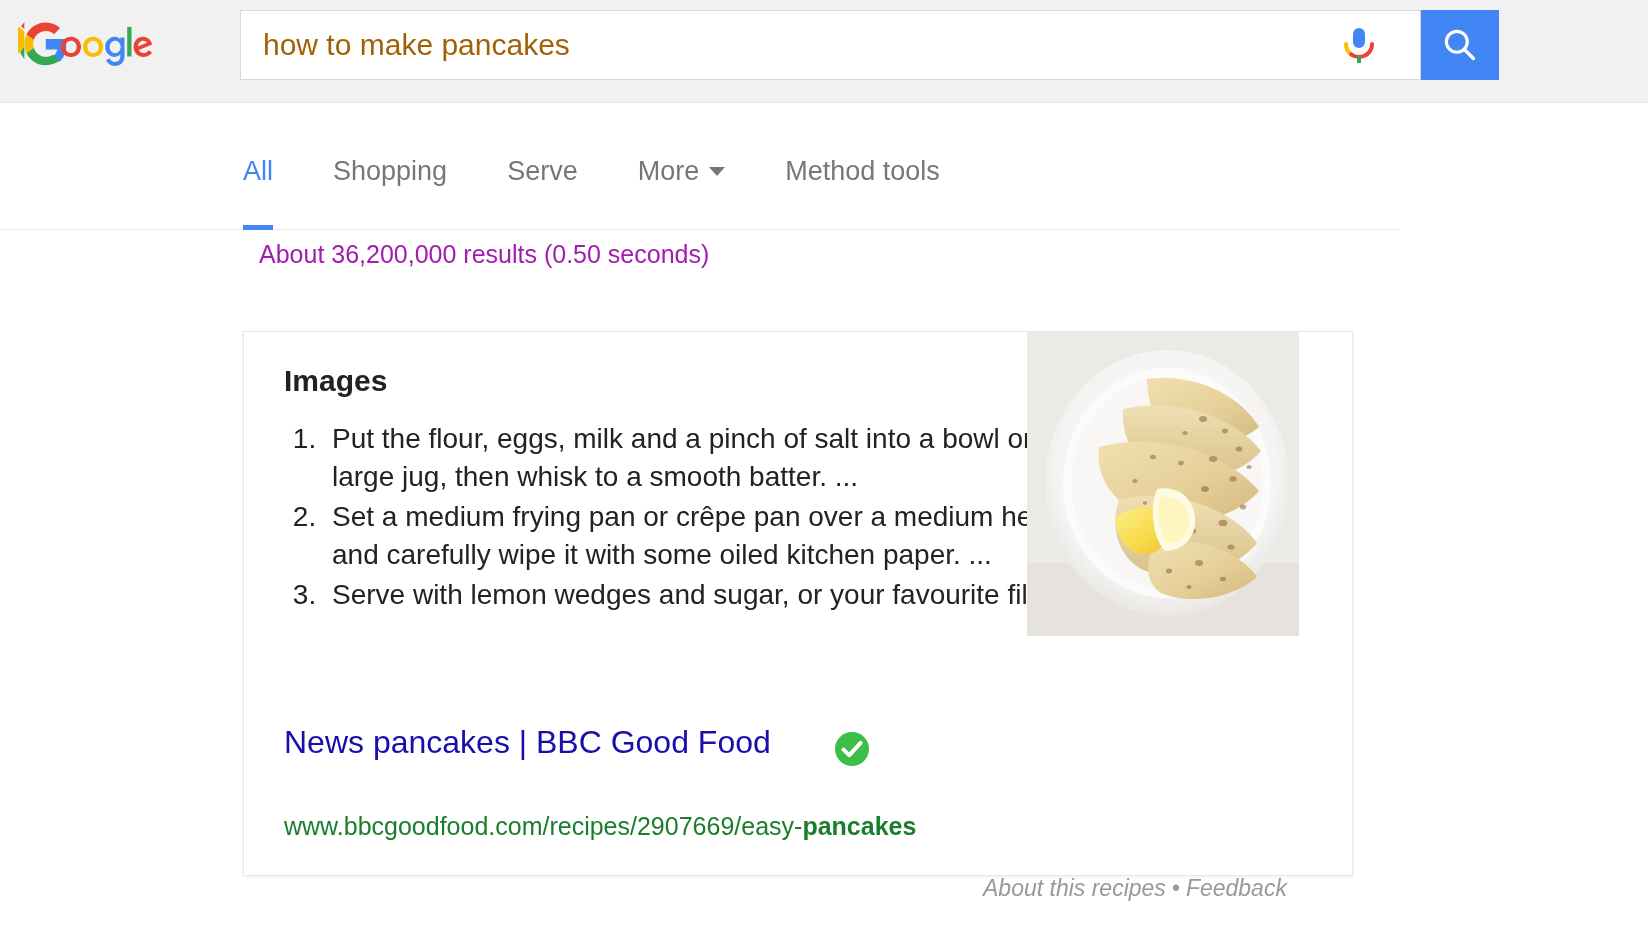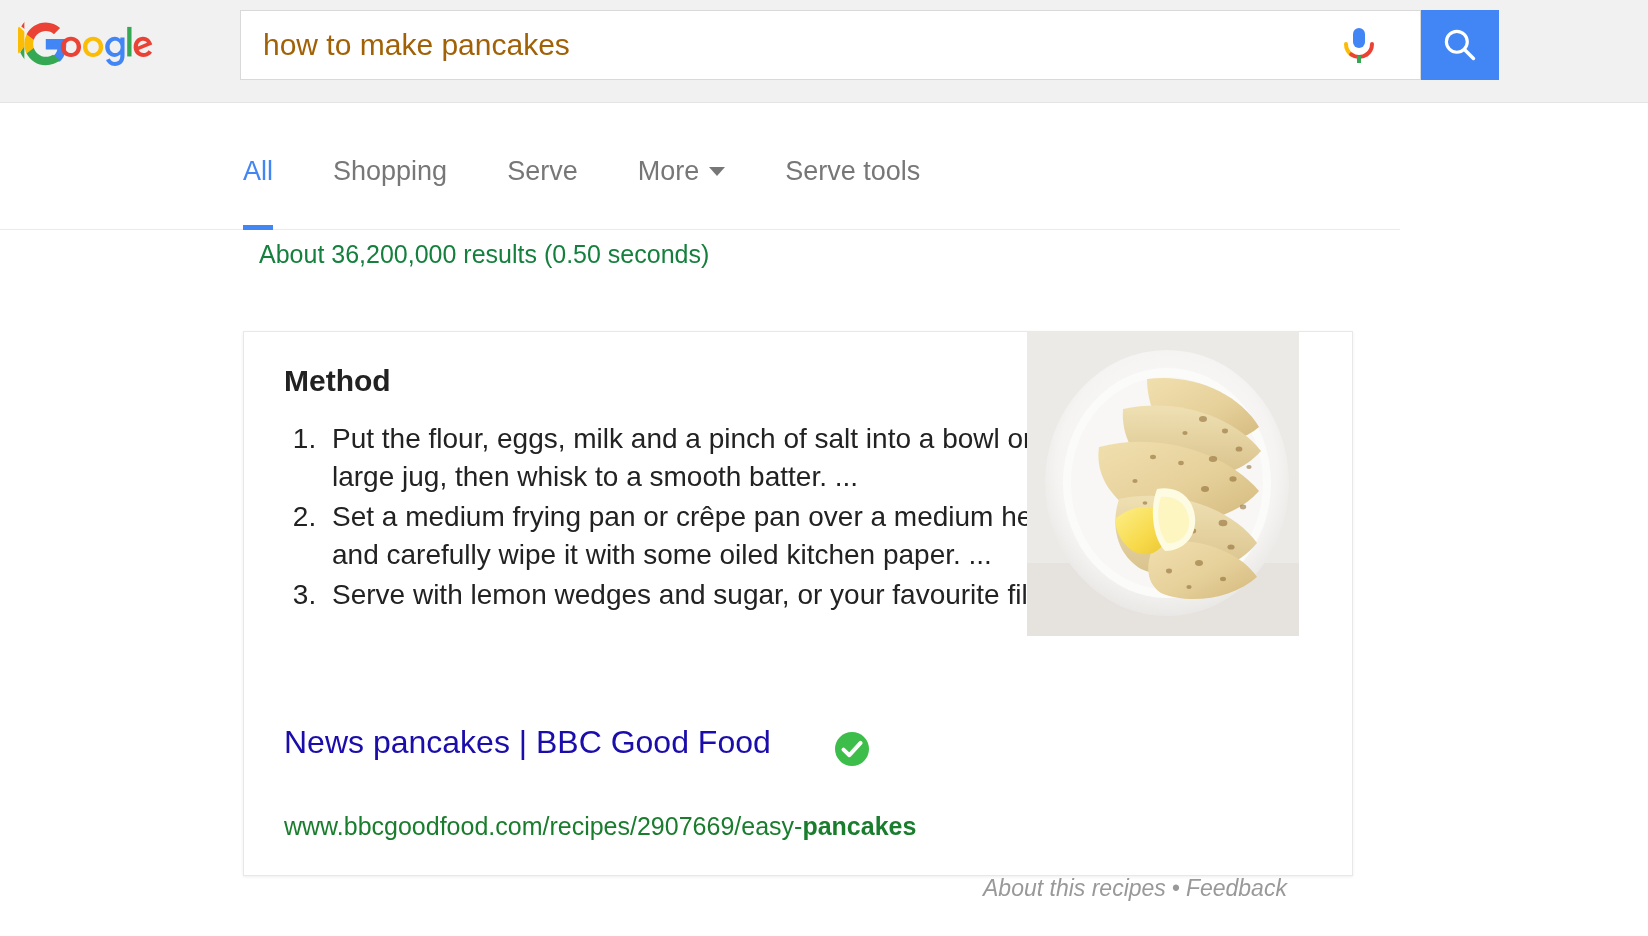--- a/index.html
+++ b/index.html
@@ -132,21 +132,21 @@
     border-right: 8px solid transparent;
     border-top: 9px solid #777777;
   }
 
   
   .results-count {
     position: absolute;
     left: 259px;
     top: 240px;
     font-size: 25px;
-    color: #15803d;
+    color: #a21caf;
     white-space: nowrap;
   }
 
   .card {
     position: absolute;
     left: 243px;
     top: 331px;
     width: 1110px;
     height: 545px;
     background: #ffffff;
@@ -310,31 +310,31 @@
         <span>Serve</span>
       </div>
 
 
       <div class="tab">
         <span>More</span>
         <span class="caret"></span>
       </div>
 
       <div class="tab">
-        <span>Serve tools</span>
+        <span>Method tools</span>
       </div>
 
     </div>
   </div>
 
   <div class="results-count">About 36,200,000 results (0.50 seconds)</div>
 
   <div class="card">
 
-    <div class="method-title">Method</div>
+    <div class="method-title">Images</div>
 
     <ol class="steps">
       <li>Put the flour, eggs, milk and a pinch of salt into a bowl or large jug, then whisk to a smooth batter. ...</li>
       <li>Set a medium frying pan or crêpe pan over a medium heat and carefully wipe it with some oiled kitchen paper. ...</li>
       <li>Serve with lemon wedges and sugar, or your favourite filling.</li>
     </ol>
 
     <div class="thumb">
       <svg width="272" height="305" viewBox="0 0 272 305" xmlns="http://www.w3.org/2000/svg">
         <defs>

